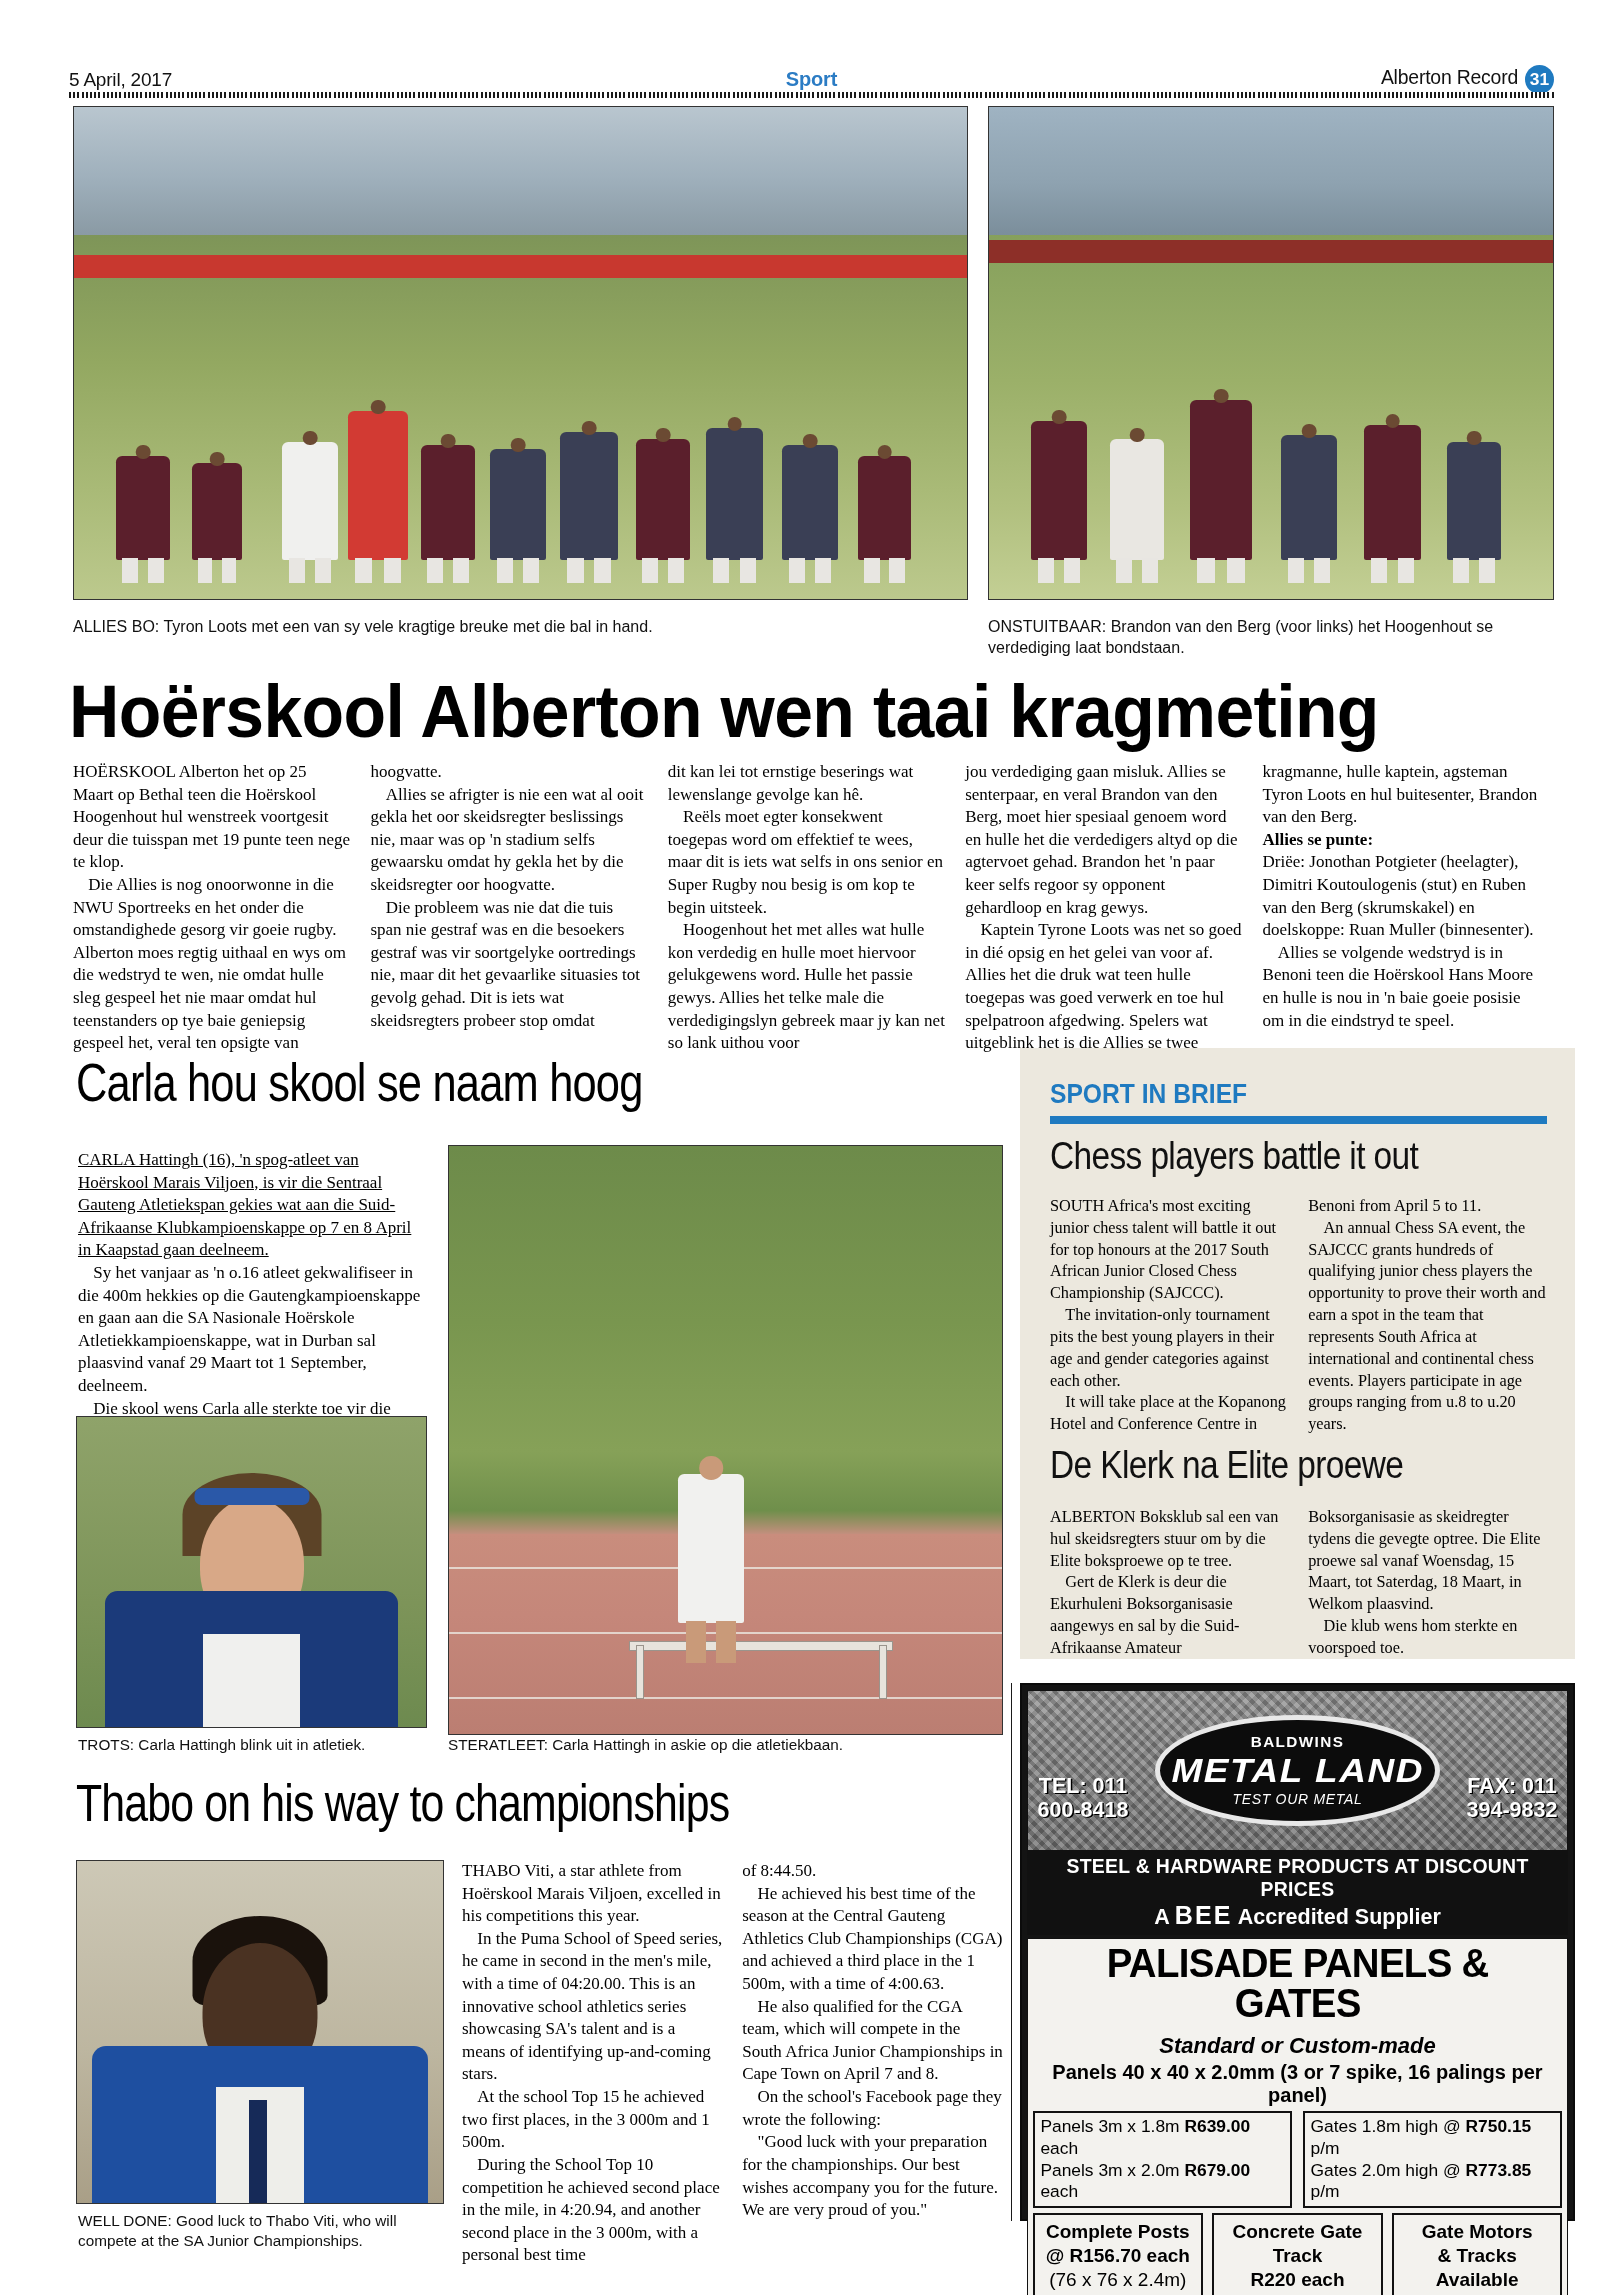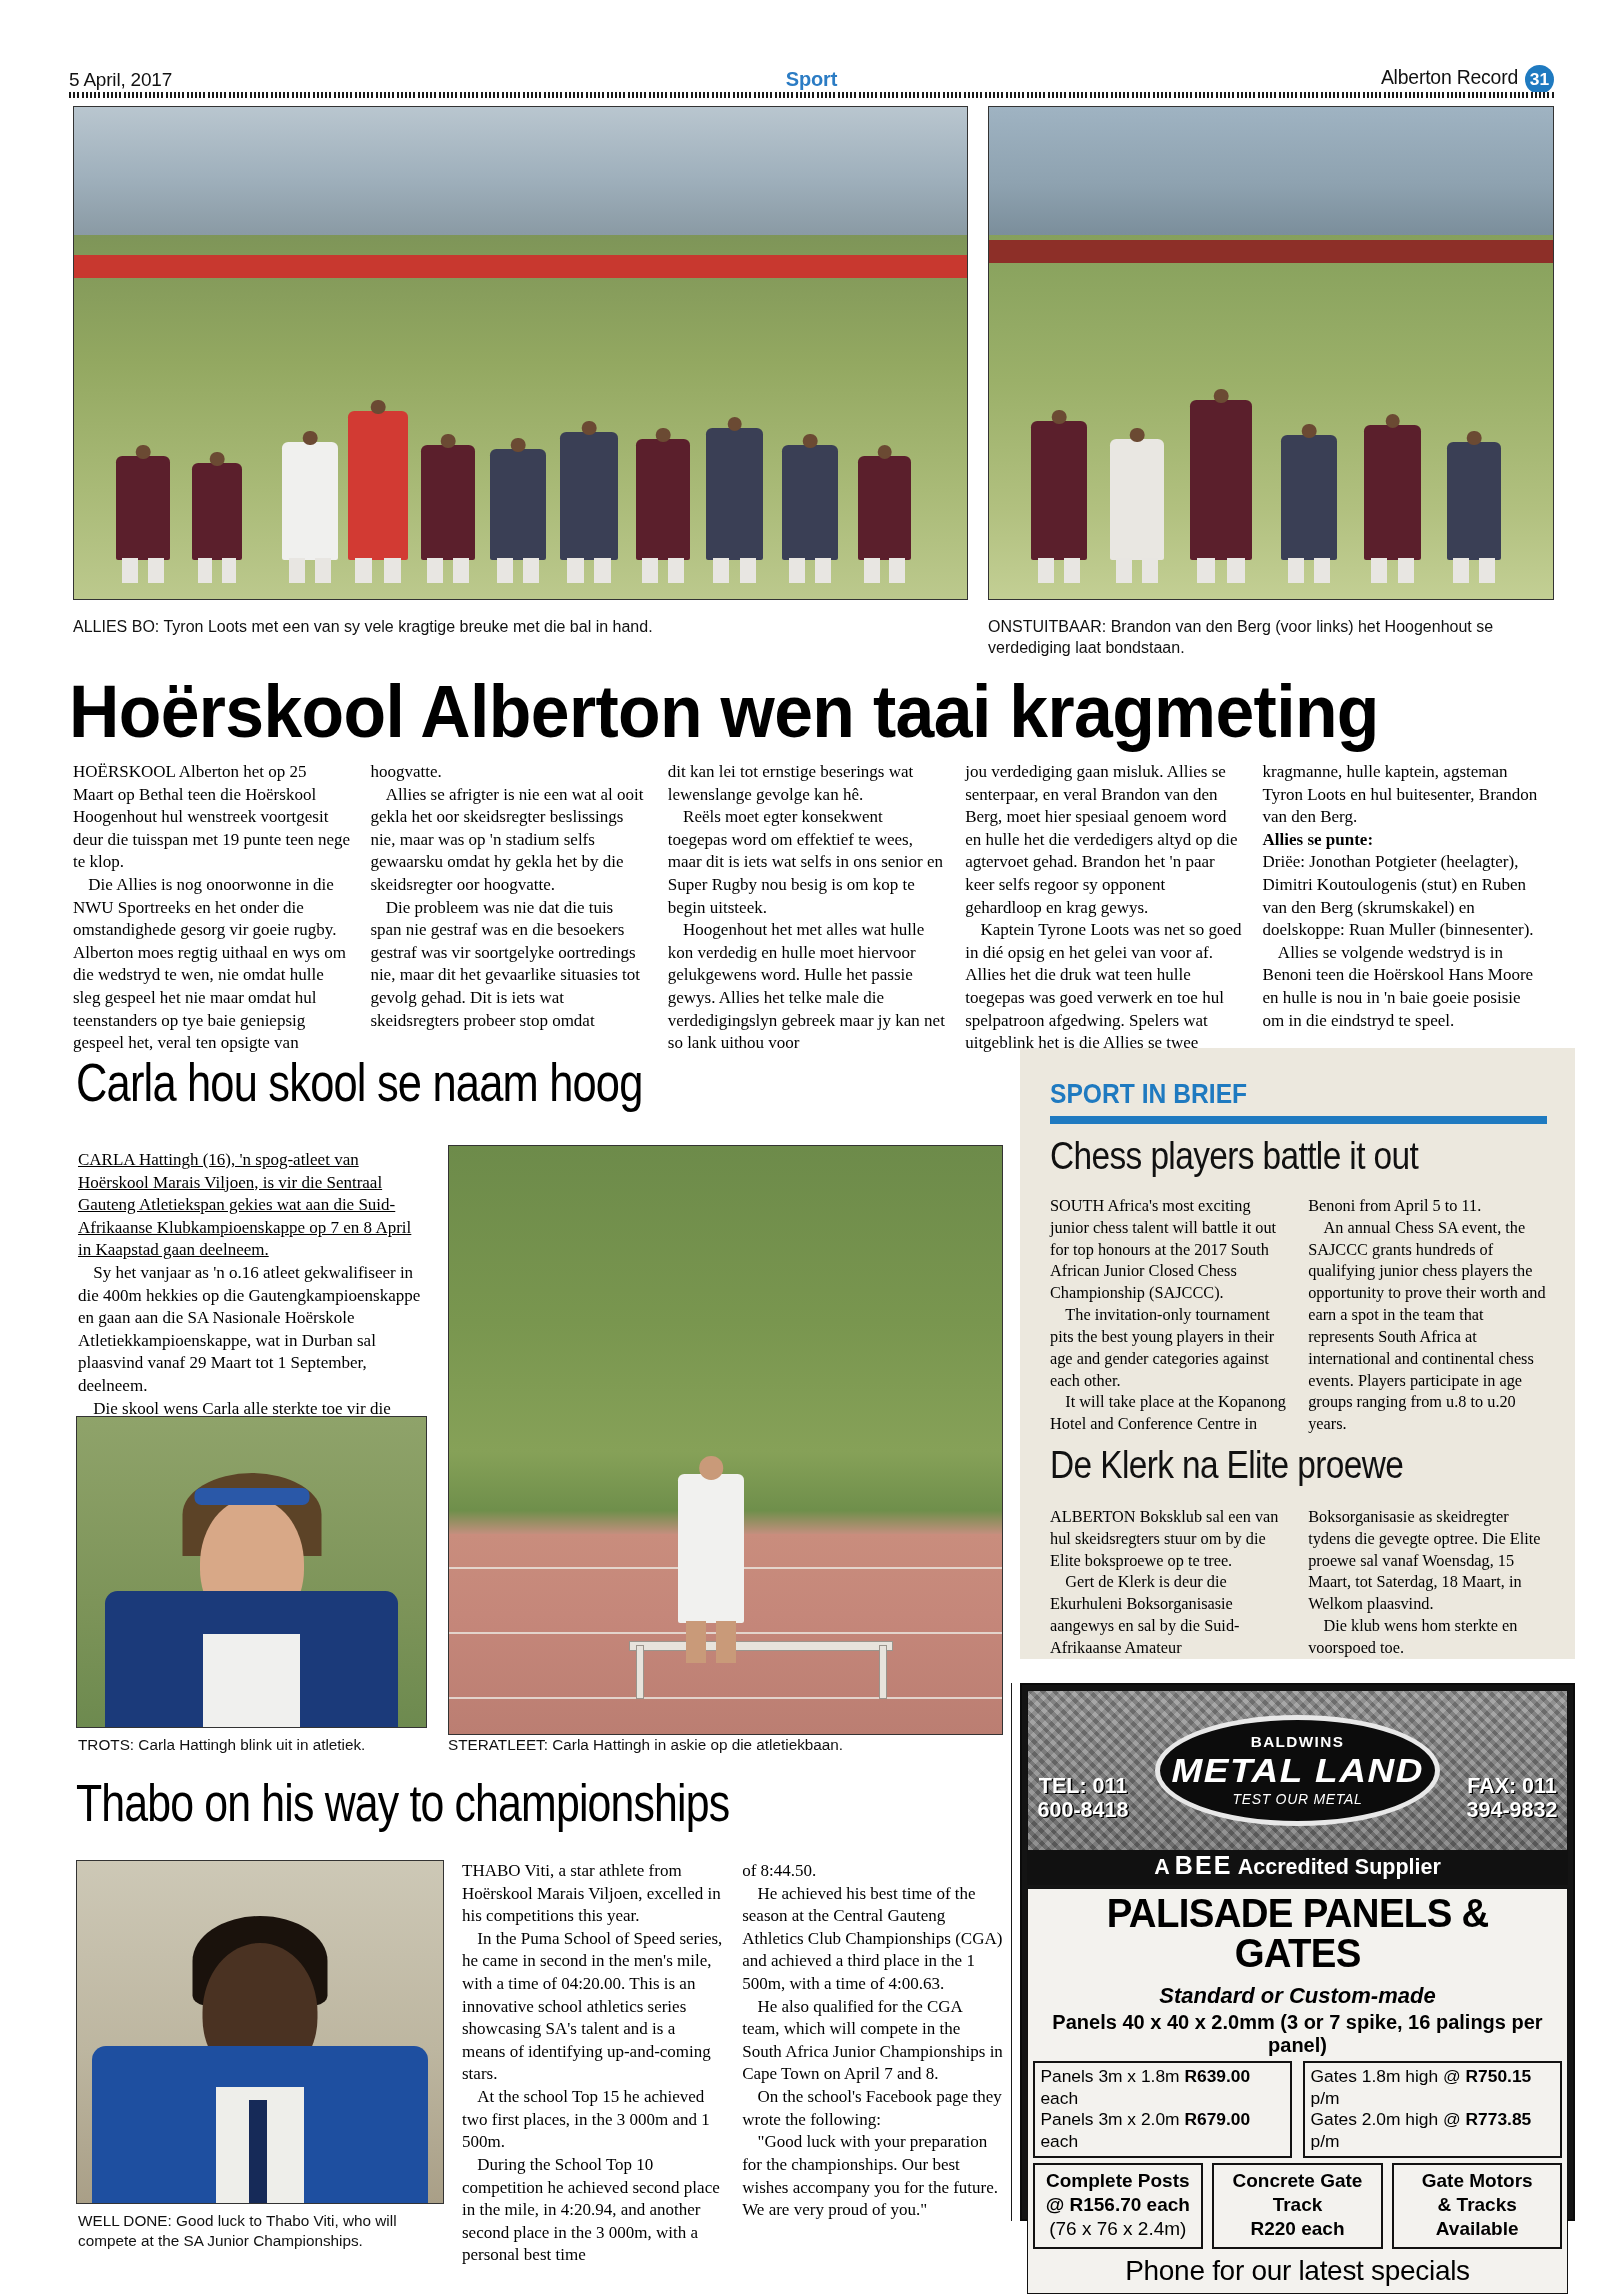--- a/index.html
+++ b/index.html
@@ -491,20 +491,21 @@
       <div class="ad-tel">
         <div>TEL: 011</div>
         <div>600-8418</div>
       </div>
       <div class="ad-fax">
         <div>FAX: 011</div>
         <div>394-9832</div>
       </div>
     </div>
 
+    <div class="ad-strap1">STEEL &amp; HARDWARE  PRODUCTS AT DISCOUNT PRICES</div>
     <div class="ad-strap2">
       <span>A</span>
       <span class="bee">BEE</span>
       <span>Accredited Supplier</span>
     </div>
 
     <div class="ad-white">
       <div class="ad-palisade">PALISADE PANELS &amp; GATES</div>
       <div class="ad-standard">Standard or Custom-made</div>
       <div class="ad-panelspec">Panels 40 x 40 x 2.0mm (3 or 7 spike, 16 palings per panel)</div>

